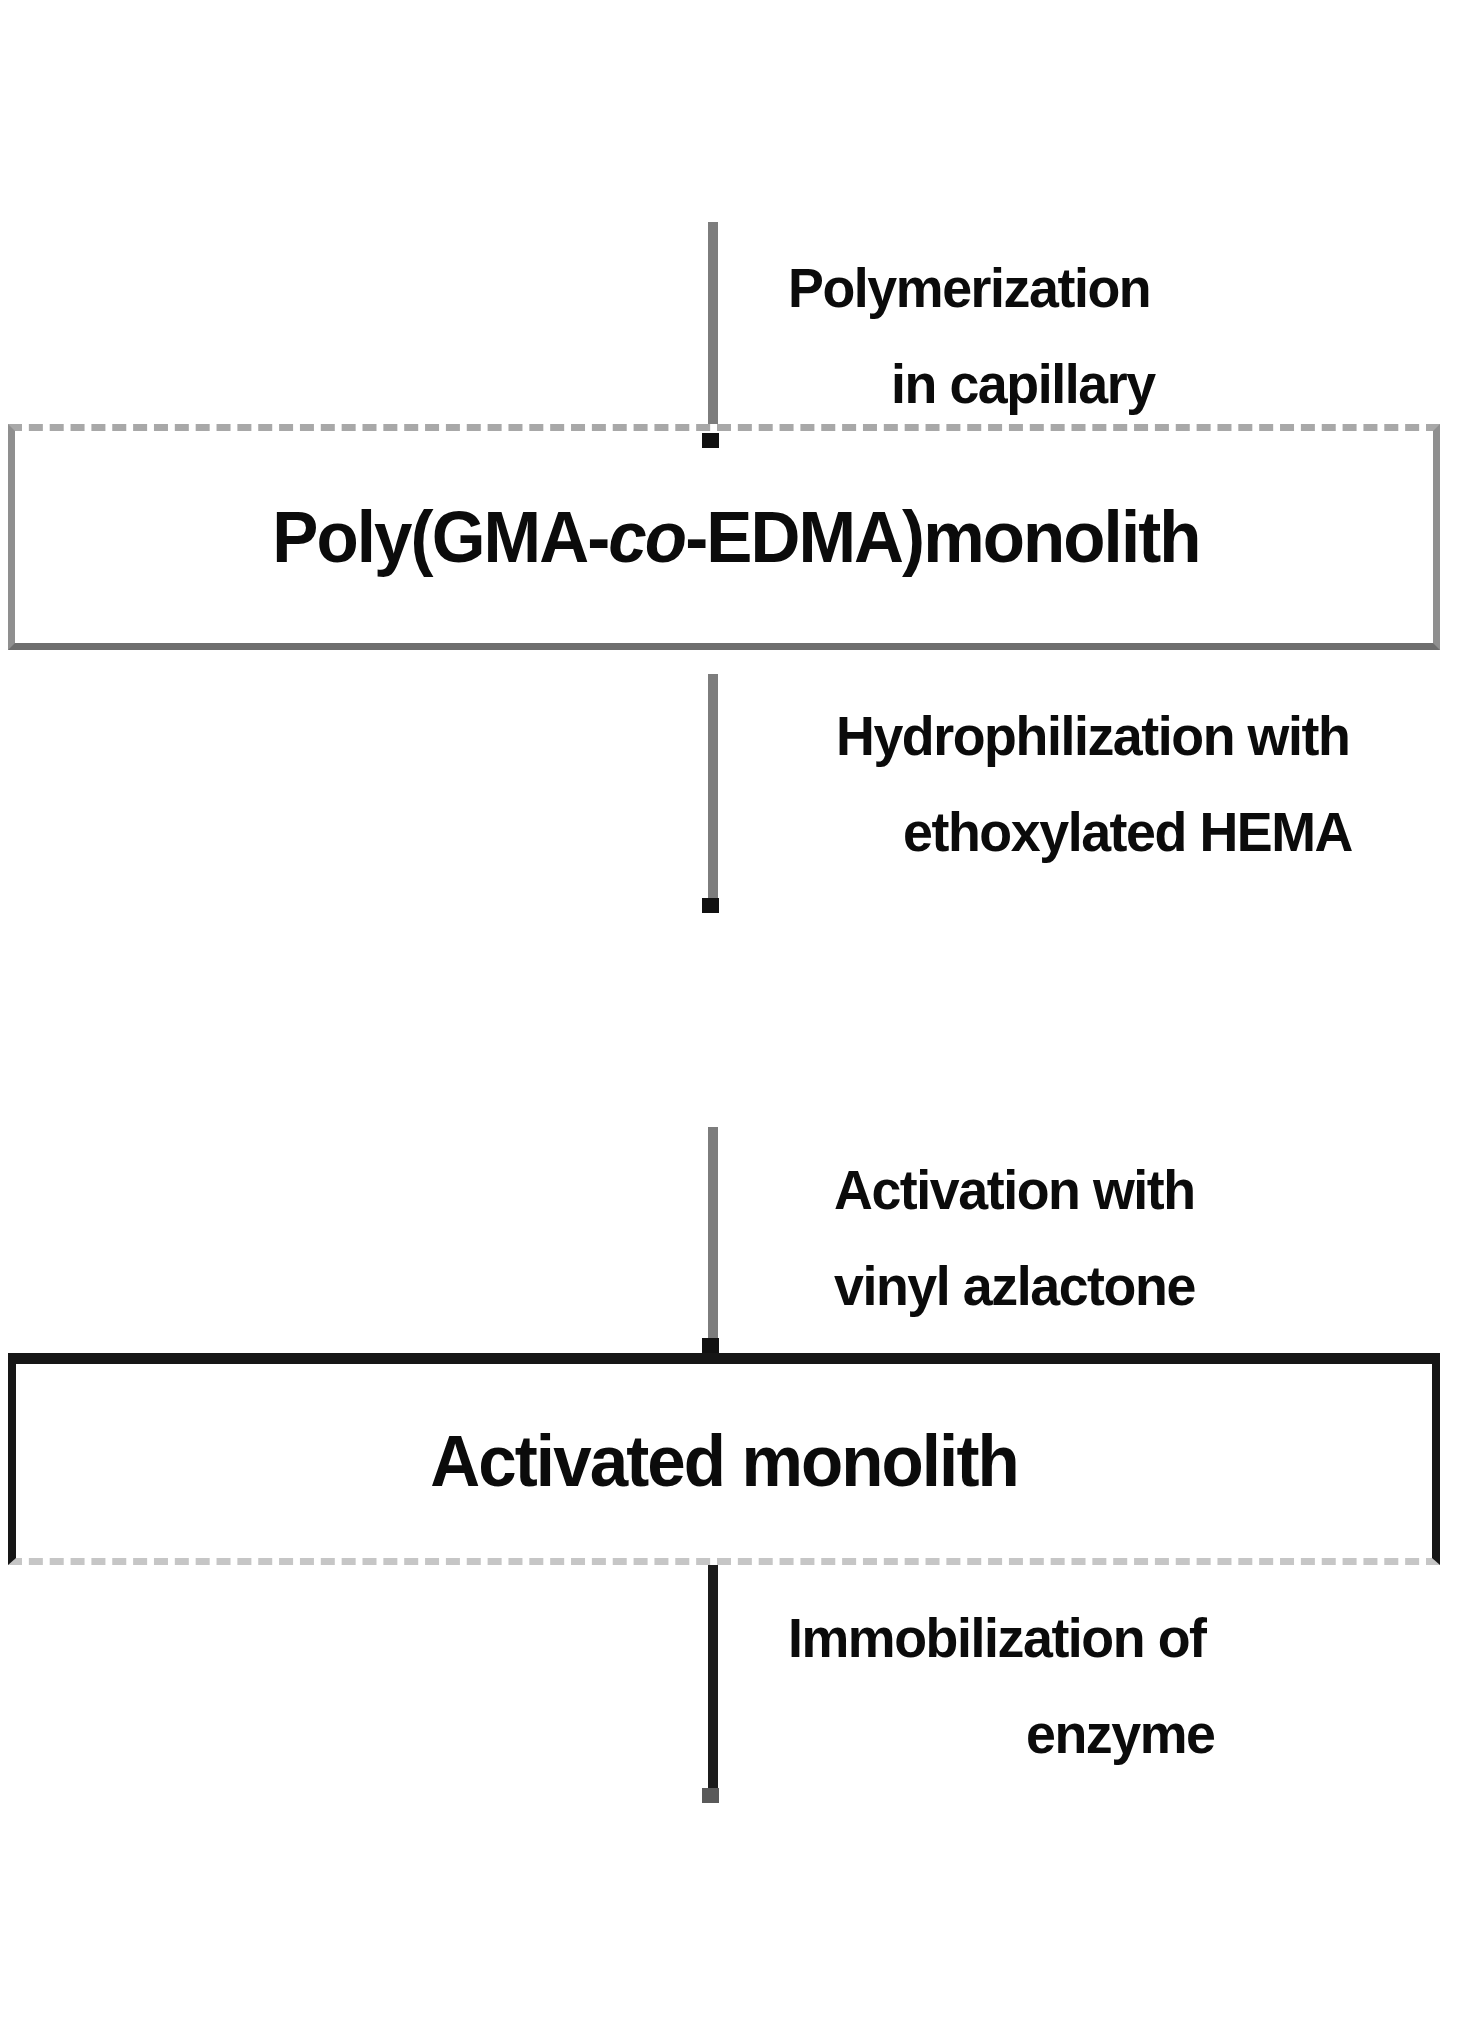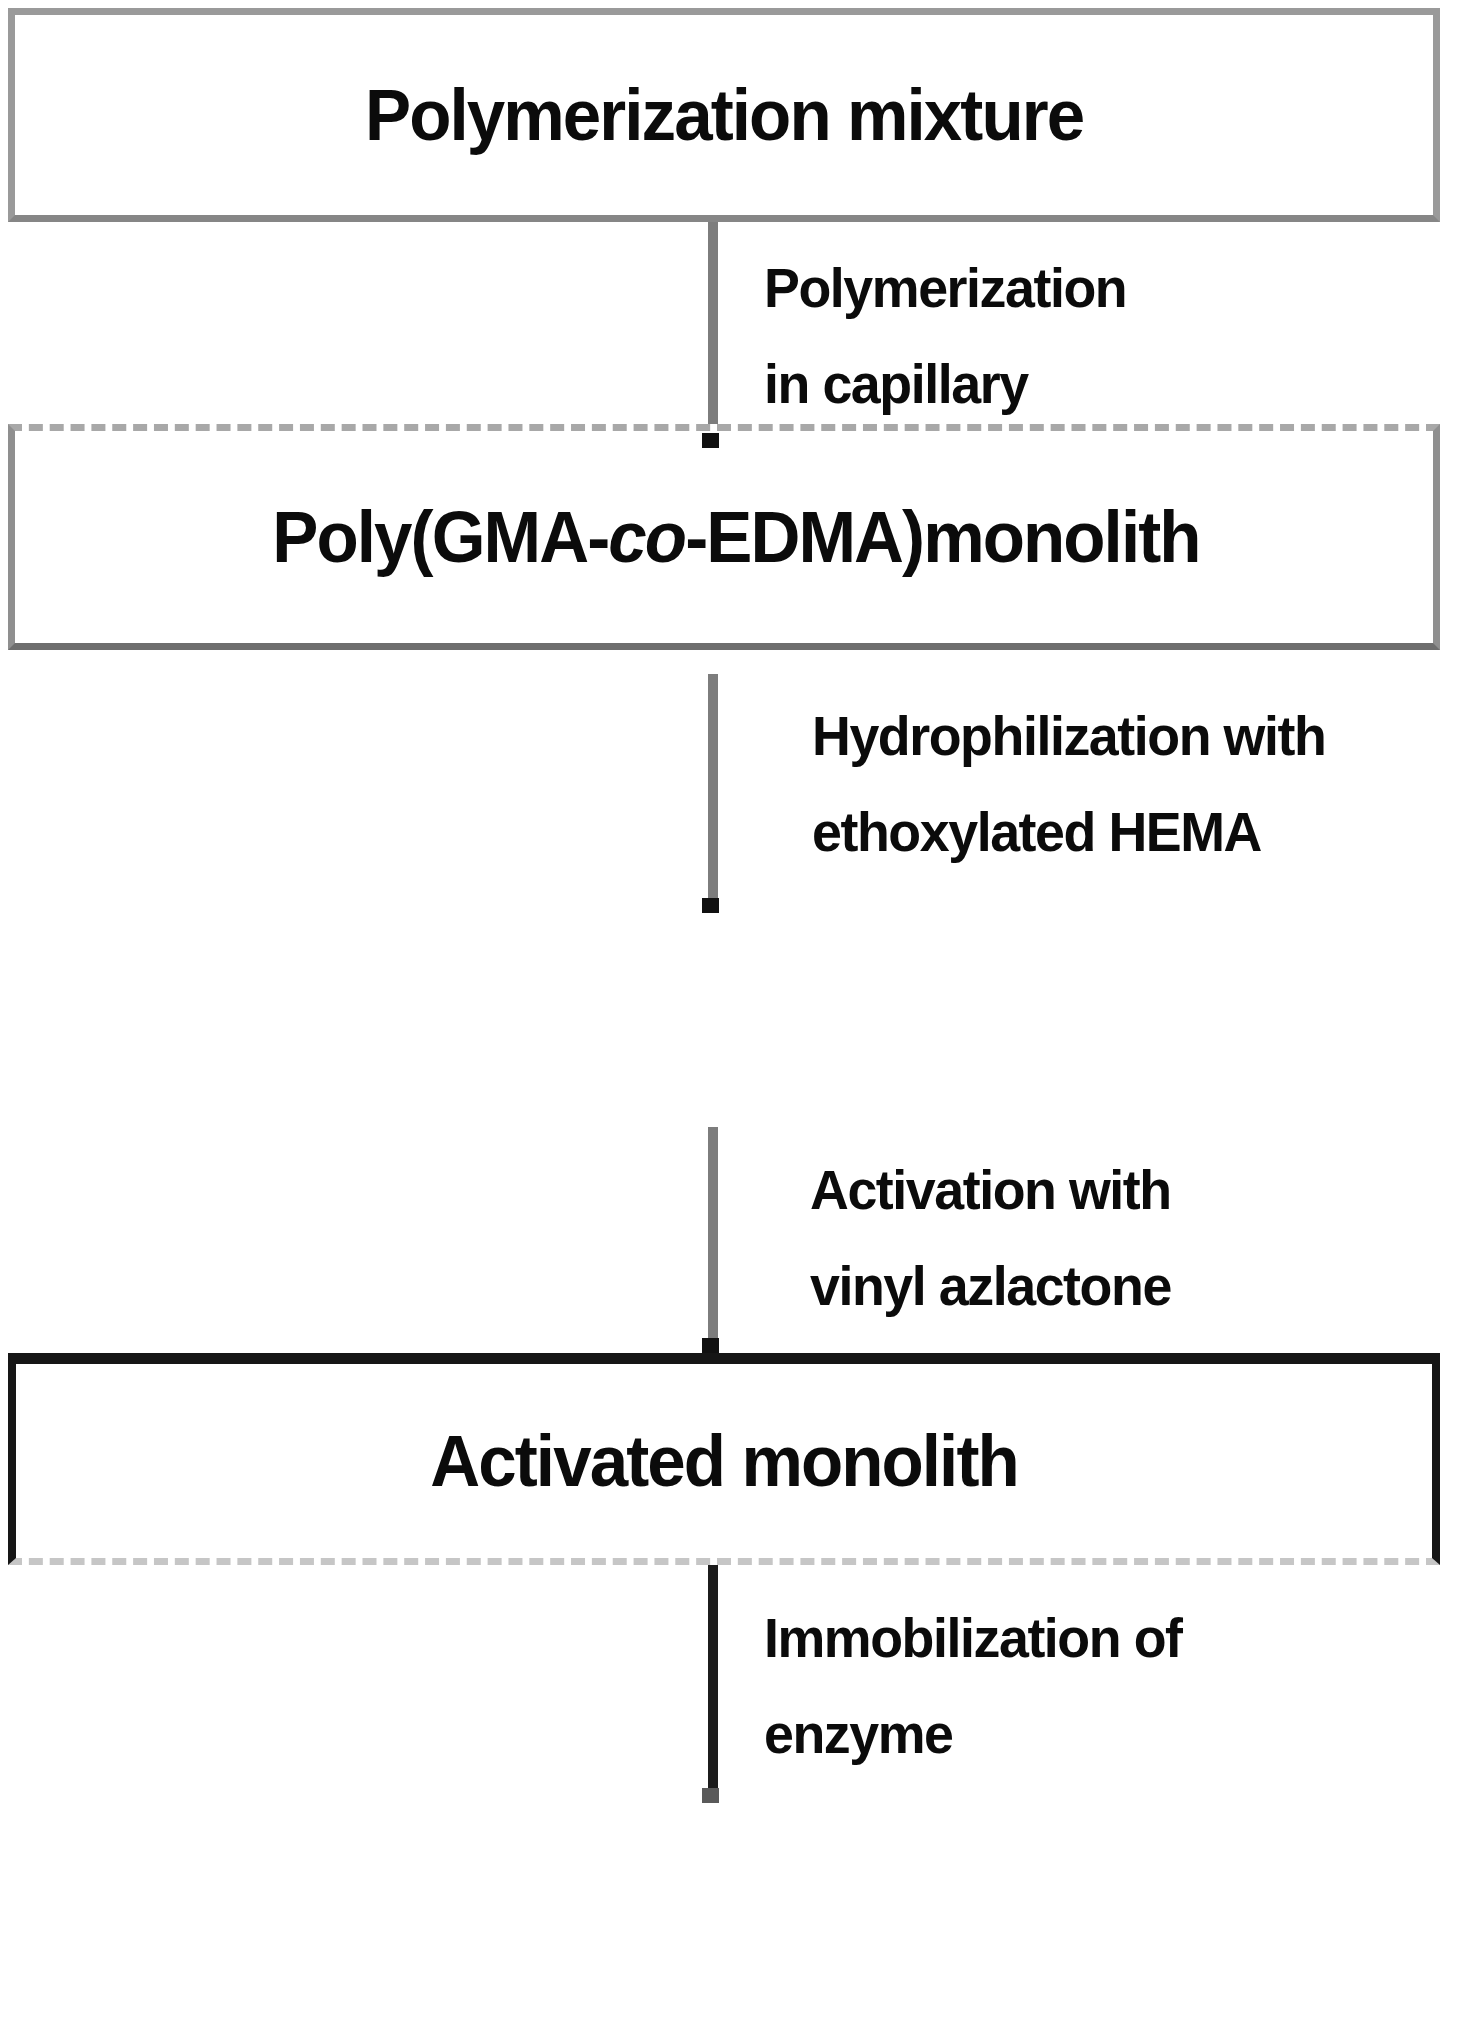--- a/index.html
+++ b/index.html
@@ -91,24 +91,25 @@
     background: #111111;
     z-index: 3;
   }
   .t1 { top: 433px; }
   .t2 { top: 898px; }
   .t3 { top: 1338px; }
   .t4 { top: 1788px; background: #5a5a5a; }
   
   .step {
     position: absolute;
-    left: 764px;
+    left: 788px;
     display: flex;
     flex-direction: column;
     z-index: 2;
+    align-items: flex-end;
   }
   .step .line {
     font-size: 56px;
     font-weight: 700;
     color: #0b0b0b;
     letter-spacing: -1.5px;
     line-height: 96px;
     white-space: nowrap;
     transform: scaleX(0.96);
     transform-origin: left center;
@@ -116,23 +117,20 @@
   .s1 { top: 240px; }
   .s2 { top: 688px; margin-left: 48px; }
   .s3 { top: 1142px; margin-left: 46px; }
   .s4 { top: 1590px; }
 </style>
 </head>
 <body>
 
 <div class="canvas">
 
-  <div class="box b1">
-    <span class="title">Polymerization mixture</span>
-  </div>
 
   <div class="connector c1"></div>
   <div class="tip t1"></div>
   <div class="step s1">
     <span class="line">Polymerization</span>
     <span class="line">in capillary</span>
   </div>
 
   <div class="box b2">
     <span class="title"><span>Poly(GMA-</span><span class="it">co</span><span>-EDMA)monolith</span></span>

